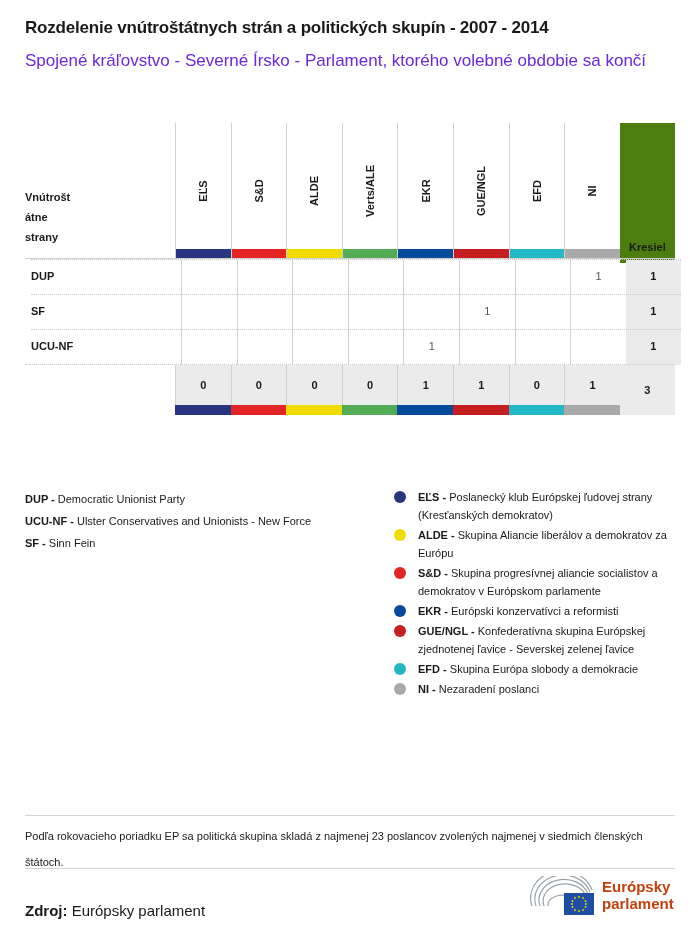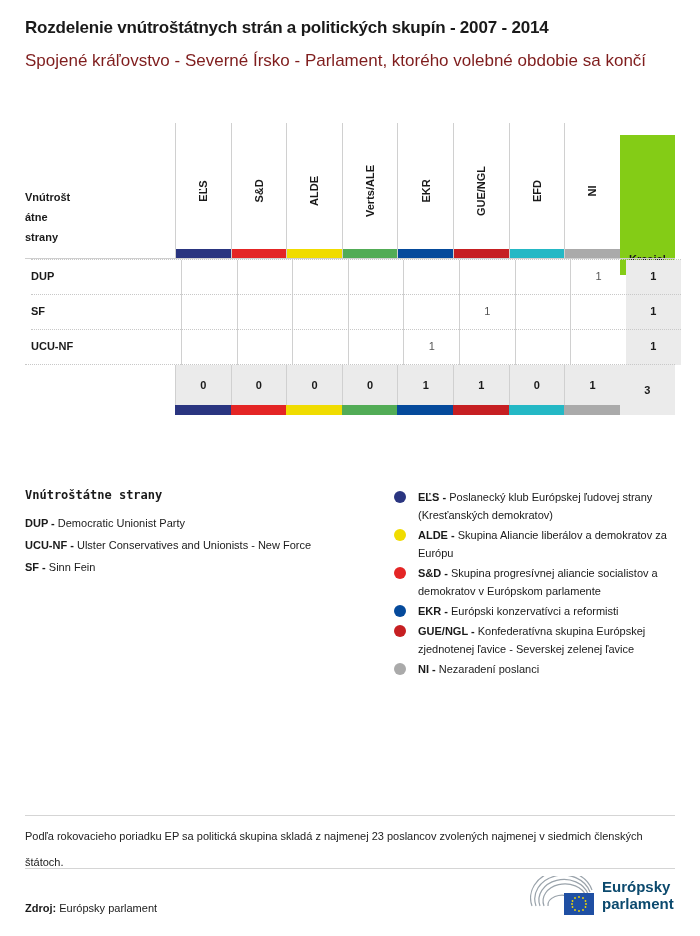--- a/index.html
+++ b/index.html
@@ -1,25 +1,25 @@
 <!DOCTYPE html>
 <html><head>
 <meta charset="utf-8">
 <style>
   * { box-sizing: border-box; margin: 0; padding: 0; }
   body { width: 700px; height: 936px; background: #ffffff; font-family: "Liberation Sans", sans-serif; color: #1a1a1a; position: relative; overflow: hidden; }
   .title { position: absolute; left: 25px; top: 18px; font-size: 17px; font-weight: bold; letter-spacing: -0.2px; }
-  .subtitle { position: absolute; left: 25px; top: 50px; width: 640px; font-size: 17px; line-height: 21px; color: #7f1d1d; }
+  .subtitle { position: absolute; left: 25px; top: 50px; width: 640px; font-size: 17px; line-height: 21px; color: #6d28d9; }
 
   .table { position: absolute; left: 25px; top: 123px; width: 650px; }
   .head-label { position: absolute; left: 0; top: 64px; font-size: 11px; font-weight: bold; line-height: 20px; width: 60px; }
   .col { position: absolute; top: 0; height: 136px; border-left: 1px solid #d0d0d0; }
   .col-label { position: absolute; left: 50%; top: 68px; transform: translate(-50%, -50%) rotate(-90deg); font-size: 11px; font-weight: bold; white-space: nowrap; }
   .col-bar { position: absolute; left: 0; right: 0; bottom: 0; height: 10px; }
-  .kresiel-head { position: absolute; top: 12px; height: 140px; background: #84cc16; }
+  .kresiel-head { position: absolute; top: 0; height: 140px; background: #4d7c0f; }
   .kresiel-head span { position: absolute; bottom: 10px; left: 0; right: 0; text-align: center; font-size: 11px; font-weight: bold; }
 
   .row { position: absolute; left: 6px; width: 650px; height: 35px; border-top: 1px dotted #c8c8c8; }
   .row-label { position: absolute; left: 0; top: 0; line-height: 33px; font-size: 11px; font-weight: bold; }
   .cell { position: absolute; top: 0; height: 35px; border-left: 1px solid #d0d0d0; text-align: center; line-height: 33px; font-size: 11px; color: #555; }
   .cell.total { background: #ebebeb; color: #1a1a1a; font-weight: bold; border-left: none; }
   .sum-row { position: absolute; left: 0; width: 650px; height: 50px; border-top: 1px dotted #c8c8c8; }
   .sum-cell { position: absolute; top: 0; height: 40px; background: #ebebeb; border-left: 1px solid #d0d0d0; text-align: center; line-height: 40px; font-size: 11px; font-weight: bold; }
   .sum-bar { position: absolute; top: 40px; height: 10px; }
   .sum-total { position: absolute; top: 0; height: 50px; background: #ebebeb; text-align: center; line-height: 50px; font-size: 11px; font-weight: bold; }
@@ -29,24 +29,24 @@
   .legend-left h3 { font-family: "DejaVu Sans Mono", monospace; font-size: 12px; font-weight: bold; margin-bottom: 10px; }
   .legend-left .item { font-size: 11px; line-height: 22px; }
   .legend-right { position: absolute; left: 393px; top: 488px; width: 290px; }
   .legend-right h3 { font-size: 11px; font-weight: bold; margin-bottom: 9px; }
   .lg-item { position: relative; padding-left: 25px; font-size: 11px; line-height: 18px; margin-bottom: 2px; }
   .dot { position: absolute; left: 1px; top: 3px; width: 12px; height: 12px; border-radius: 50%; }
   b { font-weight: bold; }
 
   .hr { position: absolute; left: 25px; width: 650px; border-top: 1px solid #d5d5d5; }
   .note { position: absolute; left: 25px; top: 823px; width: 650px; font-size: 11px; line-height: 26px; color: #222; }
-  .source { position: absolute; left: 25px; top: 902px; font-size: 11px; }
+  .source { position: absolute; left: 25px; top: 902px; font-size: 15px; }
   .source b { font-weight: bold; }
   .logo { position: absolute; left: 530px; top: 876px; width: 150px; height: 44px; }
-  .logo-text { position: absolute; left: 72px; top: 2px; font-size: 15px; font-weight: bold; color: #0c4a6e; line-height: 17px; }
+  .logo-text { position: absolute; left: 72px; top: 2px; font-size: 15px; font-weight: bold; color: #c2410c; line-height: 17px; }
 </style>
 </head>
 <body>
 
 <div class="title">Rozdelenie vnútroštátnych strán a politických skupín - 2007 - 2014</div>
 <div class="subtitle">Spojené kráľovstvo - Severné Írsko - Parlament, ktorého volebné obdobie sa končí</div>
 
 <div class="table" id="tbl">
   <div class="head-label">
     <div>Vnútrošt</div>
@@ -140,32 +140,32 @@
       <div class="sum-bar" style="left: 428px; width: 55.6px; background: rgb(198, 31, 34);"></div>
       <div class="sum-cell" style="left: 483.6px; width: 55.6px;">0</div>
       <div class="sum-bar" style="left: 483.6px; width: 55.6px; background: rgb(36, 184, 197);"></div>
       <div class="sum-cell" style="left: 539.2px; width: 55.6px;">1</div>
       <div class="sum-bar" style="left: 539.2px; width: 55.6px; background: rgb(170, 170, 170);"></div>
       <div class="sum-total" style="left: 594.8px; width: 55.2px;">3</div>
     </div>
   </div>
 
 <div class="legend-left">
-  <h3>Vnútroštátne strany</h3>
   <div class="item"><b>DUP -</b> <span>Democratic Unionist Party</span></div>
   <div class="item"><b>UCU-NF -</b> <span>Ulster Conservatives and Unionists - New Force</span></div>
   <div class="item"><b>SF -</b> <span>Sinn Fein</span></div>
 </div>
 
 <div class="legend-right" id="legend-groups">
 <div class="lg-item"><span class="dot" style="background: rgb(42, 53, 128);"></span><b>EĽS -</b> <span>Poslanecký klub Európskej ľudovej strany (Kresťanských demokratov)</span></div>
     <div class="lg-item"><span class="dot" style="background: rgb(240, 220, 0);"></span><b>ALDE -</b> <span>Skupina Aliancie liberálov a demokratov za Európu</span></div>
     <div class="lg-item"><span class="dot" style="background: rgb(228, 37, 37);"></span><b>S&amp;D -</b> <span>Skupina progresívnej aliancie socialistov a demokratov v Európskom parlamente</span></div>
     <div class="lg-item"><span class="dot" style="background: rgb(5, 74, 155);"></span><b>EKR -</b> <span>Európski konzervatívci a reformisti</span></div>
     <div class="lg-item"><span class="dot" style="background: rgb(198, 31, 34);"></span><b>GUE/NGL -</b> <span>Konfederatívna skupina Európskej zjednotenej ľavice - Severskej zelenej ľavice</span></div>
+    <div class="lg-item"><span class="dot" style="background: rgb(36, 184, 197);"></span><b>EFD -</b> <span>Skupina Európa slobody a demokracie</span></div>
     <div class="lg-item"><span class="dot" style="background: rgb(170, 170, 170);"></span><b>NI -</b> <span>Nezaradení poslanci</span></div>
   </div>
 
 <div class="hr" style="top:815px"></div>
 <div class="note">Podľa rokovacieho poriadku EP sa politická skupina skladá z najmenej 23 poslancov zvolených najmenej v siedmich členských štátoch.</div>
 <div class="hr" style="top:868px"></div>
 
 <div class="source">
   <b>Zdroj:</b>
   <span>Európsky parlament</span>

